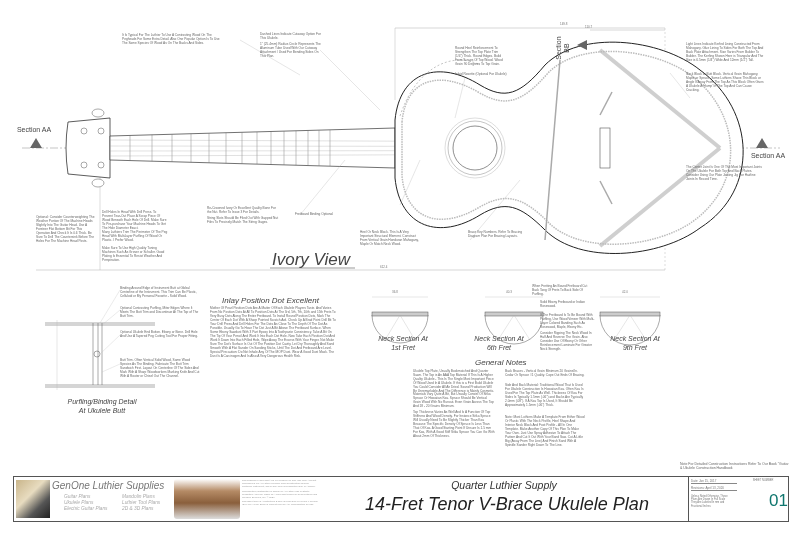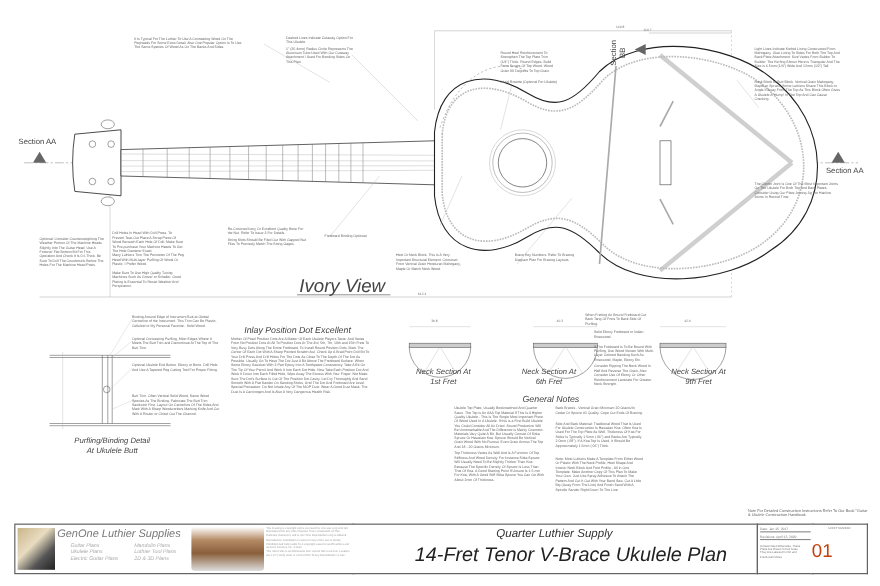--- a/index.html
+++ b/index.html
@@ -225,25 +225,25 @@
   <div class="abs" style="left:160px;top:2px;width:66px;height:40px;background:linear-gradient(180deg,#fff 0%,#b58b66 30%,#8a5f3c 60%,#ddd 100%);border-radius:3px;"></div>
   <div class="abs" style="left:228px;top:2px;width:76px;font-size:2.4px;line-height:3px;color:#999;">
     <div style="margin-bottom:1.5px;">This Drawing Is Copyright And Is Licensed For One-Use Only And Not Reproduced For Any Other Purpose Than Construction Of This Particular Instrument, and is One Time Reproduction Only Is Allowed.</div>
     <div style="margin-bottom:1.5px;">Reproduction, Distribution or Sales For Any Other Use is Strictly Prohibited And Fully Liable To A Copyright Laws For Geoff Luthiers and GenOne Services, Inc. © 2020</div>
     <div>This Sheet Size Is Architectural E Size Overall Size is 914mm x 609mm (36"x 24") Verify Scale Is Correct Prior To Any Reproduction Or Use.</div>
   </div>
 </div>
 
 <div class="tb" style="left:320px;top:476px;width:368px;height:44px;border-left:none;">
   <div class="abs" style="left:0;top:2px;width:368px;text-align:center;font-size:10.5px;font-style:italic;color:#333;">Quarter Luthier Supply</div>
-  <div class="abs" style="left:15px;top:17px;width:368px;text-align:center;font-size:18px;font-style:italic;color:#222;">14-Fret Tenor V-Brace Ukulele Plan</div>
+  <div class="abs" style="left:3px;top:17px;width:368px;text-align:center;font-size:18px;font-style:italic;color:#222;">14-Fret Tenor V-Brace Ukulele Plan</div>
 </div>
 
 <div class="tb" style="left:688px;top:476px;width:50px;height:44px;border-left:1px solid #555;">
   <div class="abs small" style="left:2px;top:2px;font-size:3px;border-bottom:0.5px solid #888;width:46px;">Date: Jan 15, 2017</div>
   <div class="abs small" style="left:2px;top:9px;font-size:3px;border-bottom:0.5px solid #888;width:46px;">Revisions: April 13, 2020</div>
   <div class="abs small" style="left:2px;top:18px;font-size:2.6px;line-height:3.2px;width:40px;">Unless Noted Otherwise, These Plans Are Drawn In Full Scale They Are Labeled In mm and Fractional Inches</div>
 </div>
 
 <div class="tb" style="left:738px;top:476px;width:50px;height:44px;border-left:none;">
   <div class="abs small" style="left:0;top:2px;width:50px;text-align:center;font-size:2.6px;">SHEET NUMBER</div>
-  <div class="abs" style="left:0;top:14px;width:50px;text-align:left;font-size:17px;color:#c2410c;">01</div>
+  <div class="abs" style="left:0;top:14px;width:50px;text-align:right;font-size:17px;color:#0f766e;">01</div>
 </div>
 
 </body></html>

